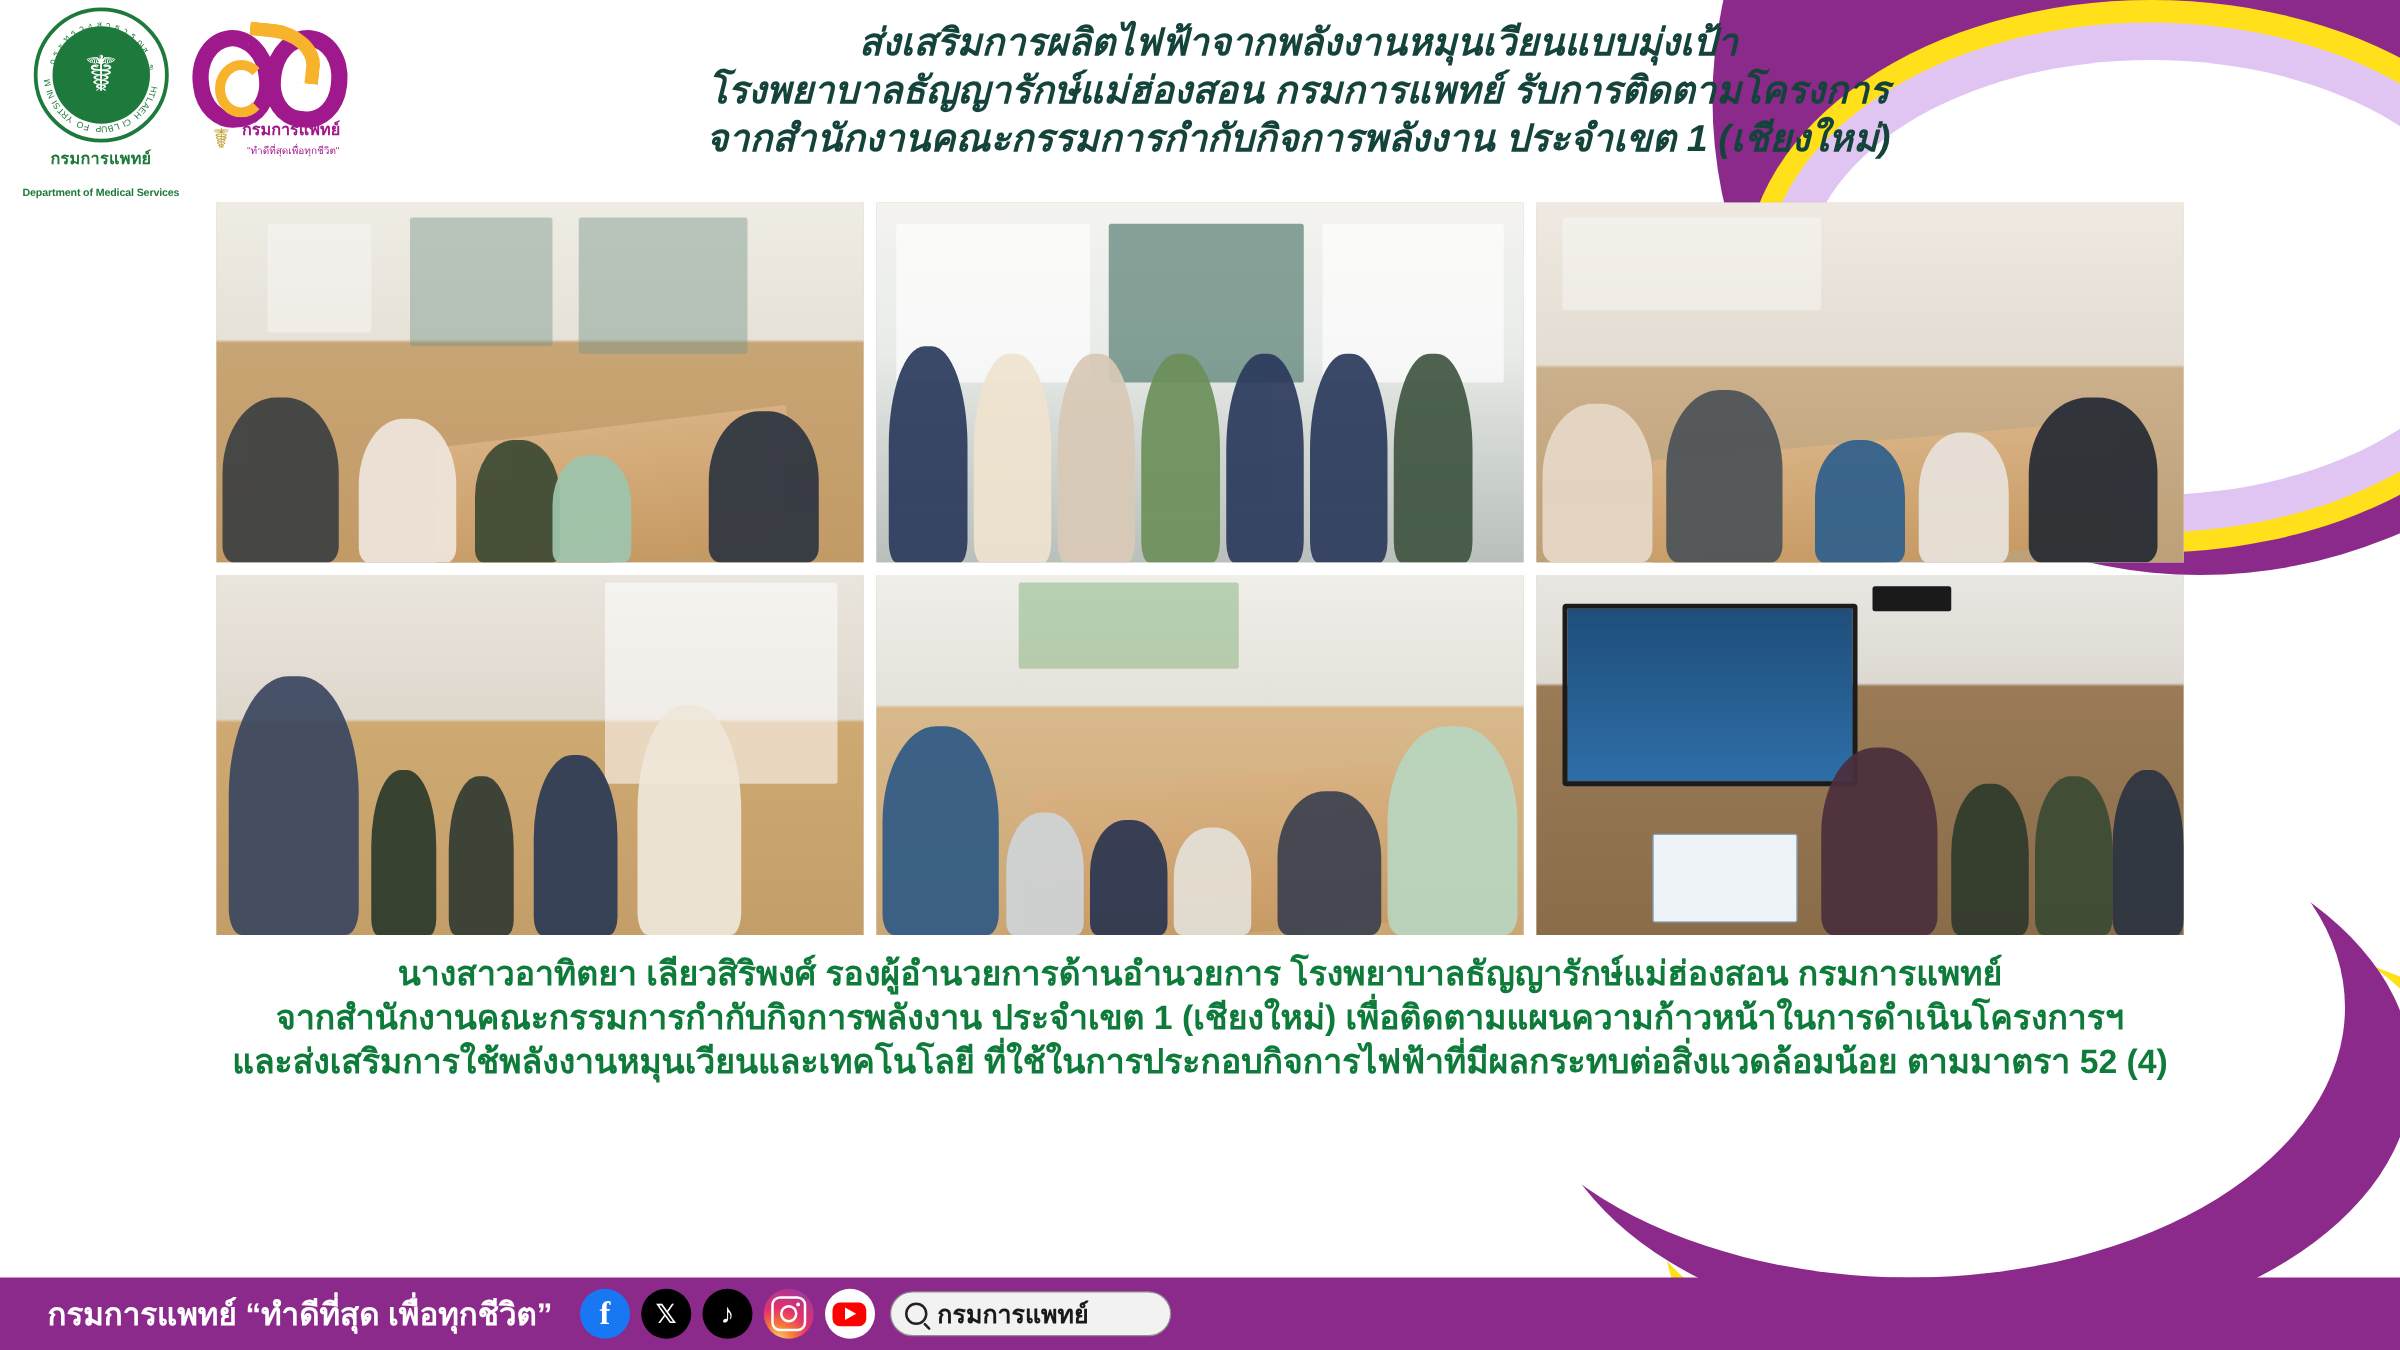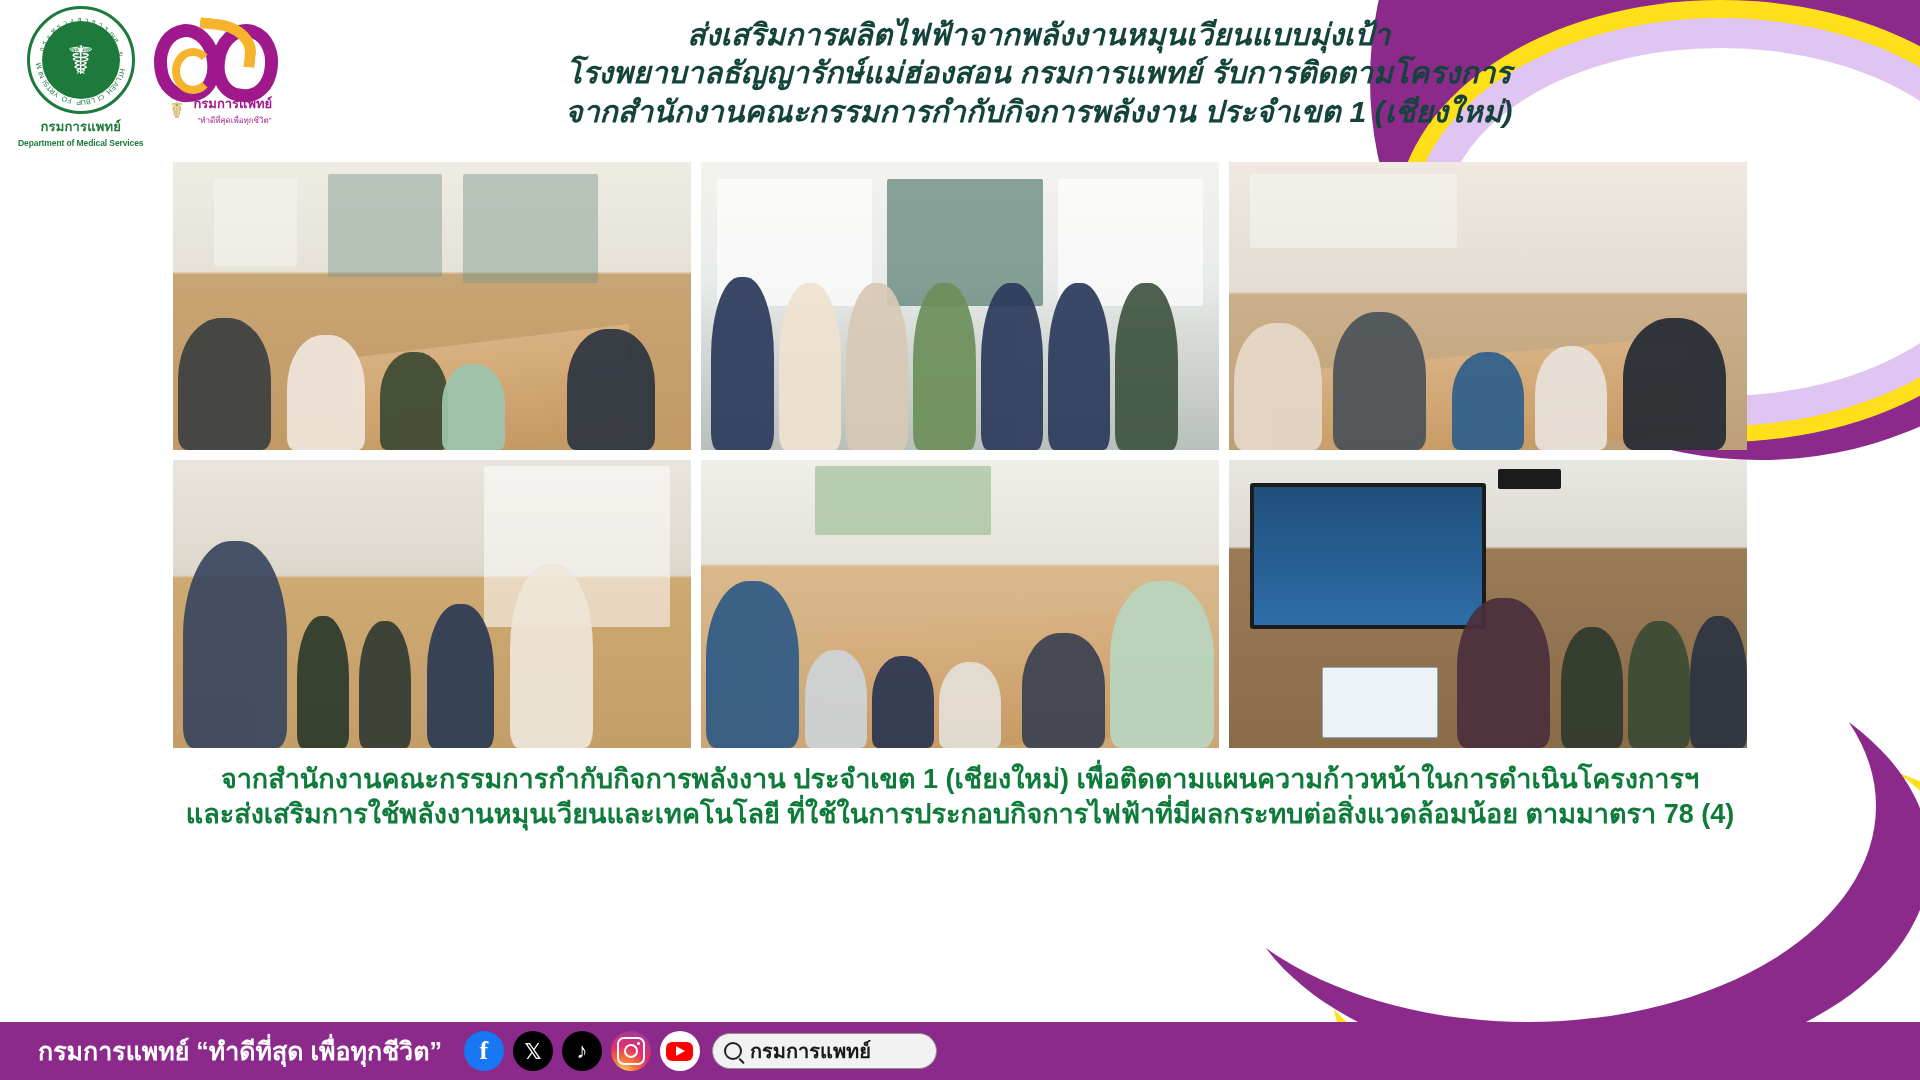--- a/index.html
+++ b/index.html
@@ -144,21 +144,21 @@
     font-size: 13px;
     font-weight: bold;
     color: #1E7A3C;
     margin-top: 2px;
     letter-spacing: .2px;
   }
   .moph-caption-en {
     font-size: 8.5px;
     font-weight: bold;
     color: #1E7A3C;
-    margin-top: 1px;
+    margin-top: 12px;
     letter-spacing: -.1px;
   }
 
   
   .dms-logo {
     width: 138px;
     height: 100px;
     position: relative;
     margin-top: 14px;
   }
@@ -627,22 +627,23 @@
       <div class="person" style="left:64%;width:12%;height:42%;background:#2f3a2c;"></div>
       <div class="person" style="left:77%;width:12%;height:44%;background:#3b4a33;"></div>
       <div class="person" style="left:89%;width:11%;height:46%;background:#2b3342;"></div>
     </div>
     <span class="ph-label">การนำเสนอข้อมูลบนจอภาพและการตรวจเยี่ยมจุดบริการ</span>
   </div>
 
 </div>
 
 <div id="caption">
+  <span class="c-line">นางสาวอาทิตยา เลียวสิริพงศ์ รองผู้อำนวยการด้านอำนวยการ โรงพยาบาลธัญญารักษ์แม่ฮ่องสอน กรมการแพทย์</span>
   <span class="c-line">จากสำนักงานคณะกรรมการกำกับกิจการพลังงาน ประจำเขต 1 (เชียงใหม่) เพื่อติดตามแผนความก้าวหน้าในการดำเนินโครงการฯ</span>
-  <span class="c-line">และส่งเสริมการใช้พลังงานหมุนเวียนและเทคโนโลยี ที่ใช้ในการประกอบกิจการไฟฟ้าที่มีผลกระทบต่อสิ่งแวดล้อมน้อย ตามมาตรา 78 (4)</span>
+  <span class="c-line">และส่งเสริมการใช้พลังงานหมุนเวียนและเทคโนโลยี ที่ใช้ในการประกอบกิจการไฟฟ้าที่มีผลกระทบต่อสิ่งแวดล้อมน้อย ตามมาตรา 52 (4)</span>
 </div>
 
 <div id="footer">
 
   <div id="footer-slogan">กรมการแพทย์ “ทำดีที่สุด เพื่อทุกชีวิต”</div>
 
   <div id="social-row">
     <div class="social s-facebook">f</div>
     <div class="social s-x">𝕏</div>
     <div class="social s-tiktok">♪</div>

